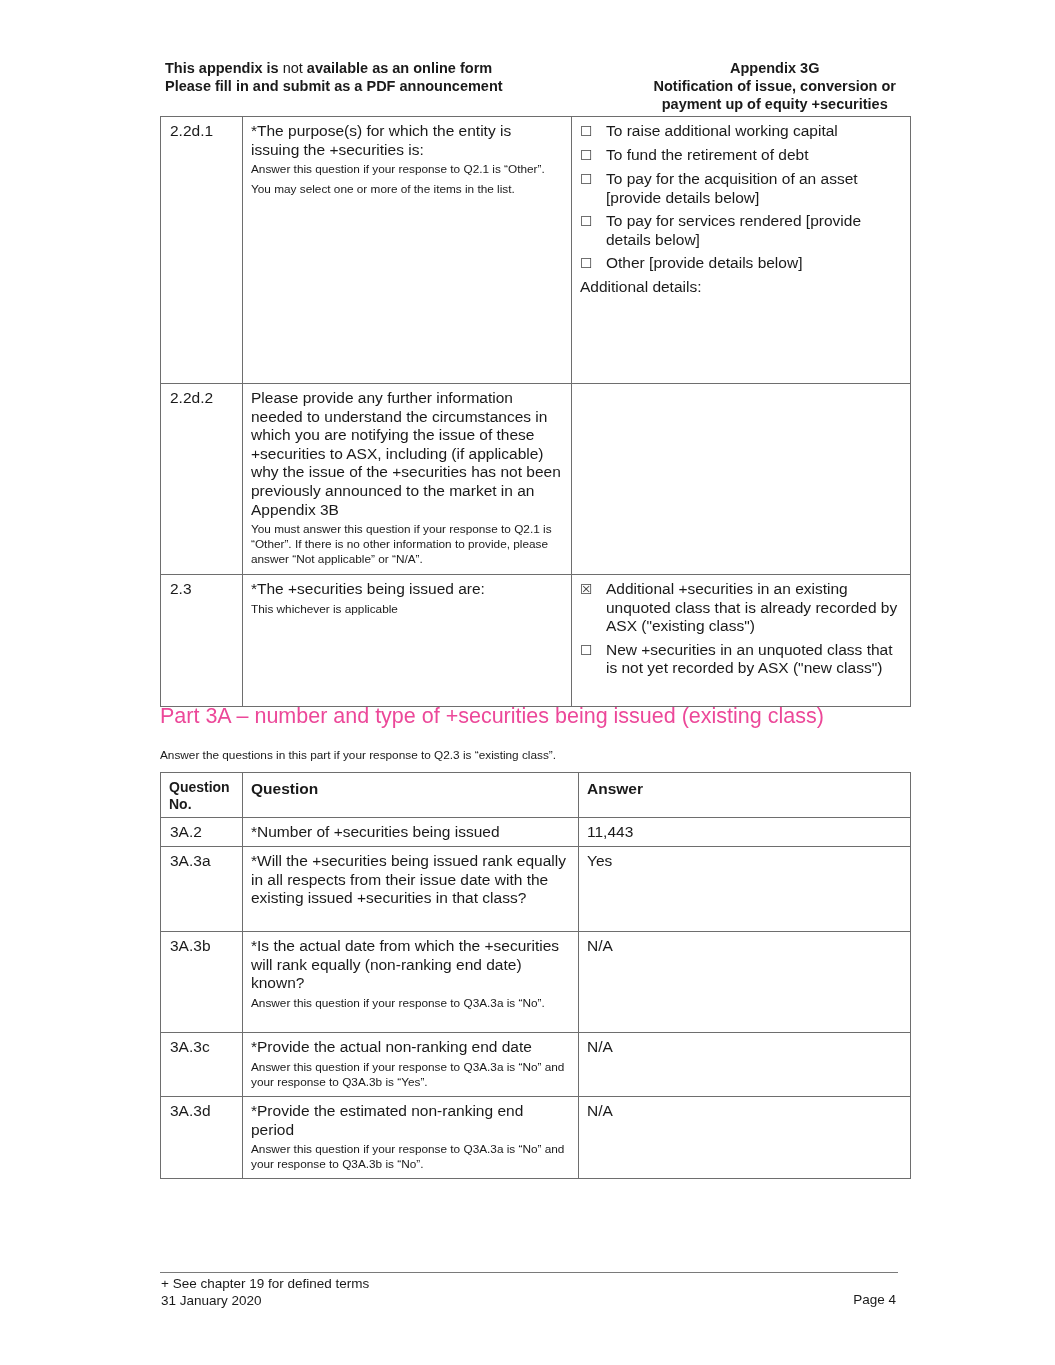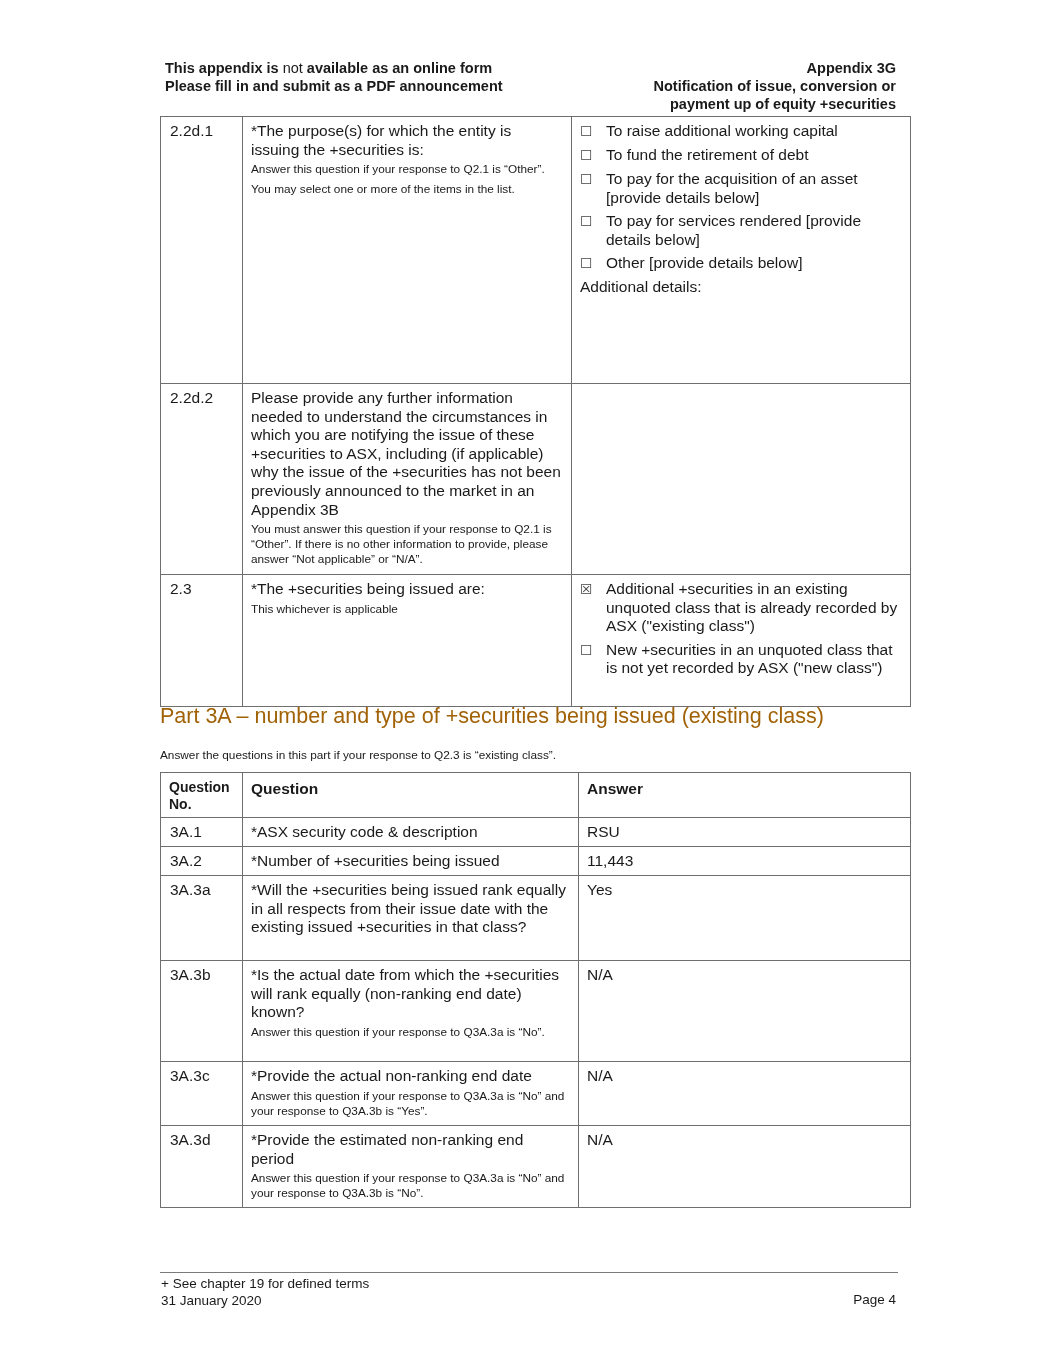--- a/index.html
+++ b/index.html
@@ -1,20 +1,20 @@
 <!DOCTYPE html>
 <html><head>
 <meta charset="utf-8">
 <style>
   html, body { margin: 0; padding: 0; background: #ffffff; }
   body { width: 1055px; height: 1365px; position: relative; font-family: "Liberation Sans", sans-serif; color: #1a1a1a; overflow: hidden; }
   .hdr { position: absolute; top: 59px; left: 161px; width: 735px; font-weight: bold; font-size: 14.5px; line-height: 18px; }
   .hdr-left { position: absolute; left: 4px; top: 0; }
   .hdr-left .nb { font-weight: normal; }
-  .hdr-right { position: absolute; right: 0; top: 0; text-align: right; }
+  .hdr-right { position: absolute; right: 0; top: 0; text-align: center; }
 
   table.tbl { border-collapse: collapse; position: absolute; table-layout: fixed; }
   table.tbl td { border: 1px solid #6e6e6e; vertical-align: top; font-size: 15.5px; line-height: 18.6px; padding: 0; }
   .c1 { padding: 5px 8px 0 9px !important; }
   .c2 { padding: 5px 8px 0 8px !important; }
   .c3 { padding: 5px 8px 0 8px !important; }
   .small { font-size: 11.8px; line-height: 15px; margin-top: 3px; }
   .small + .small { margin-top: 5px; }
 
   #t1 { top: 116px; left: 160px; width: 750px; }
@@ -22,21 +22,21 @@
   #t1 tr.r1 td { height: 267px; box-sizing: border-box; }
   #t1 tr.r2 td { height: 191px; box-sizing: border-box; }
   #t1 tr.r3 td { height: 132px; box-sizing: border-box; }
   #t1 tr.r1 td.c3 { padding-left: 8px !important; }
 
   .opt { display: flex; margin-bottom: 5px; }
   .opt .box { width: 26px; flex: 0 0 26px; font-family: "DejaVu Sans", sans-serif; font-size: 14px; color: #444; line-height: 19px; }
   .opt .txt { flex: 1; }
   .addl { margin-top: 1px; }
 
-  .part-title { position: absolute; top: 703px; left: 160px; font-size: 21.5px; line-height: 26px; color: #a16207; white-space: nowrap; }
+  .part-title { position: absolute; top: 703px; left: 160px; font-size: 21.5px; line-height: 26px; color: #ec4899; white-space: nowrap; }
   .part-intro { position: absolute; top: 748px; left: 160px; font-size: 11.8px; line-height: 14px; }
 
   #t2 { top: 772px; left: 160px; width: 750px; }
   #t2 col.a { width: 82px; } #t2 col.b { width: 336px; } #t2 col.c { width: 332px; }
   .hd1 { font-weight: bold; font-size: 14px !important; line-height: 16.5px !important; padding: 6px 8px 0 8px !important; }
   .hd2 { font-weight: bold; font-size: 15.5px !important; padding: 7px 8px 0 8px !important; }
   #t2 tr.h td { height: 45px; box-sizing: border-box; }
   #t2 tr.s1 td { height: 29px; box-sizing: border-box; }
   #t2 tr.s2 td { height: 29px; box-sizing: border-box; }
   #t2 tr.s3 td { height: 85px; box-sizing: border-box; }
@@ -137,25 +137,20 @@
       <col class="a">
       <col class="b">
       <col class="c">
     </colgroup>
   <tbody>
       <tr class="h">
     <td class="hd1">Question No.</td>
     <td class="hd2">Question</td>
     <td class="hd2">Answer</td>
   </tr>
-  <tr class="s1">
-    <td class="c1">3A.1</td>
-    <td class="c2">*ASX security code &amp; description</td>
-    <td class="c3">RSU</td>
-  </tr>
   <tr class="s2">
     <td class="c1">3A.2</td>
     <td class="c2">*Number of +securities being issued</td>
     <td class="c3">11,443</td>
   </tr>
   <tr class="s3">
     <td class="c1">3A.3a</td>
     <td class="c2">*Will the +securities being issued rank equally in all respects from their issue date with the existing issued +securities in that class?</td>
     <td class="c3">Yes</td>
   </tr>

